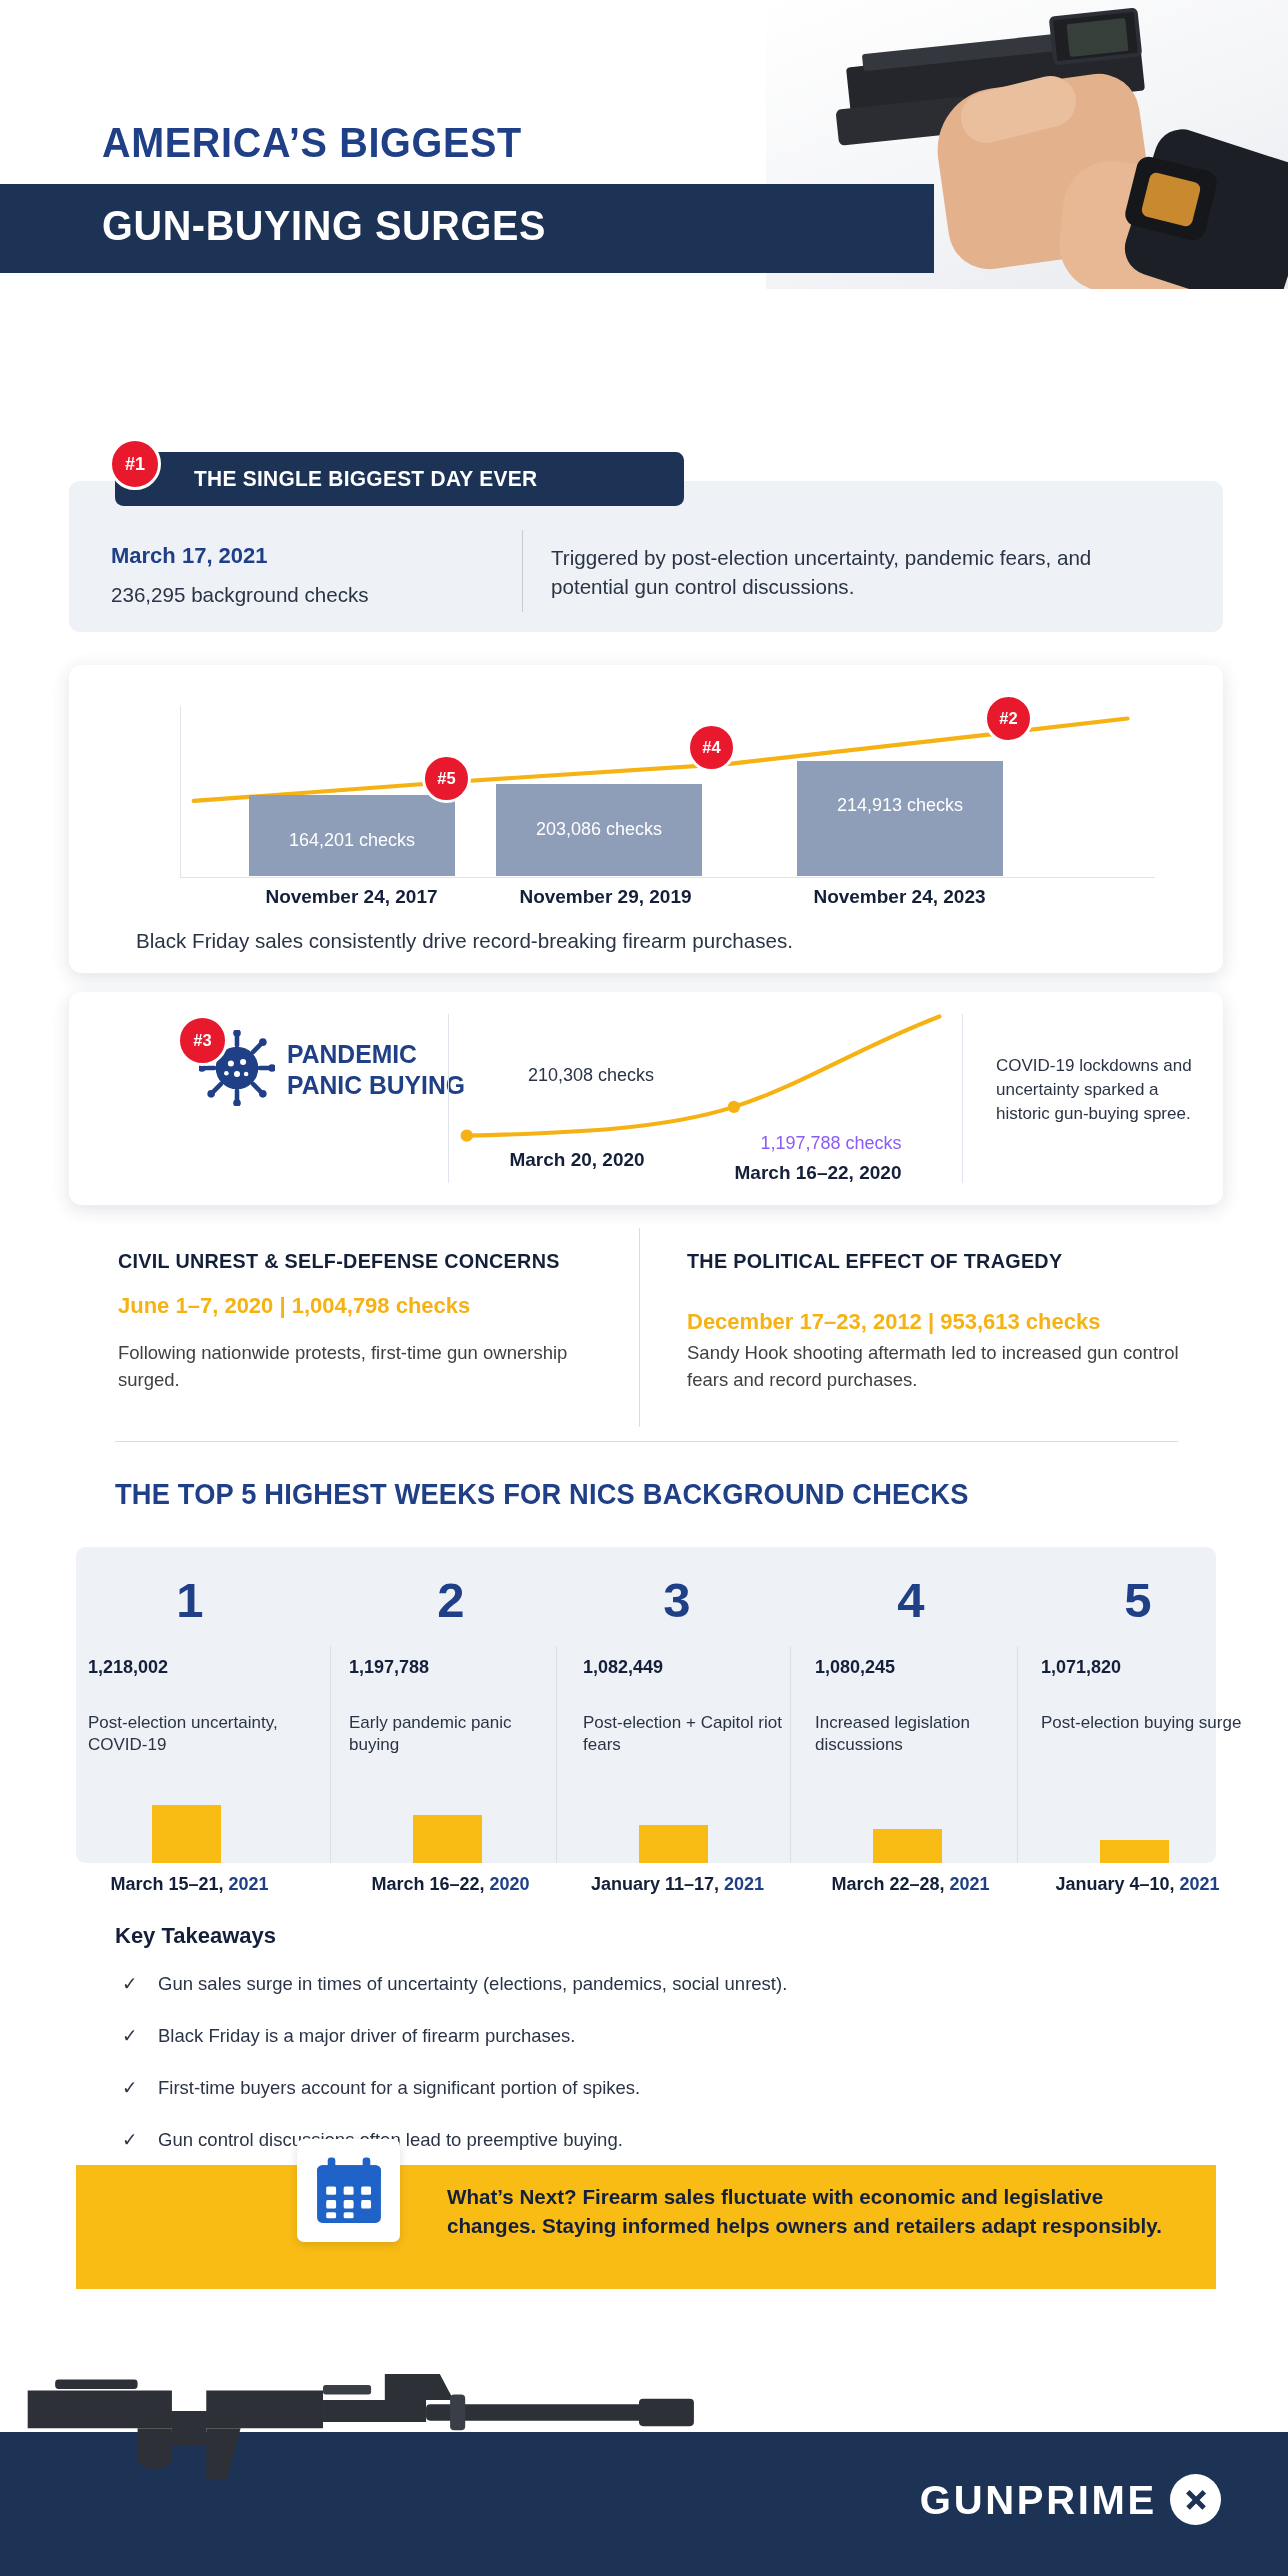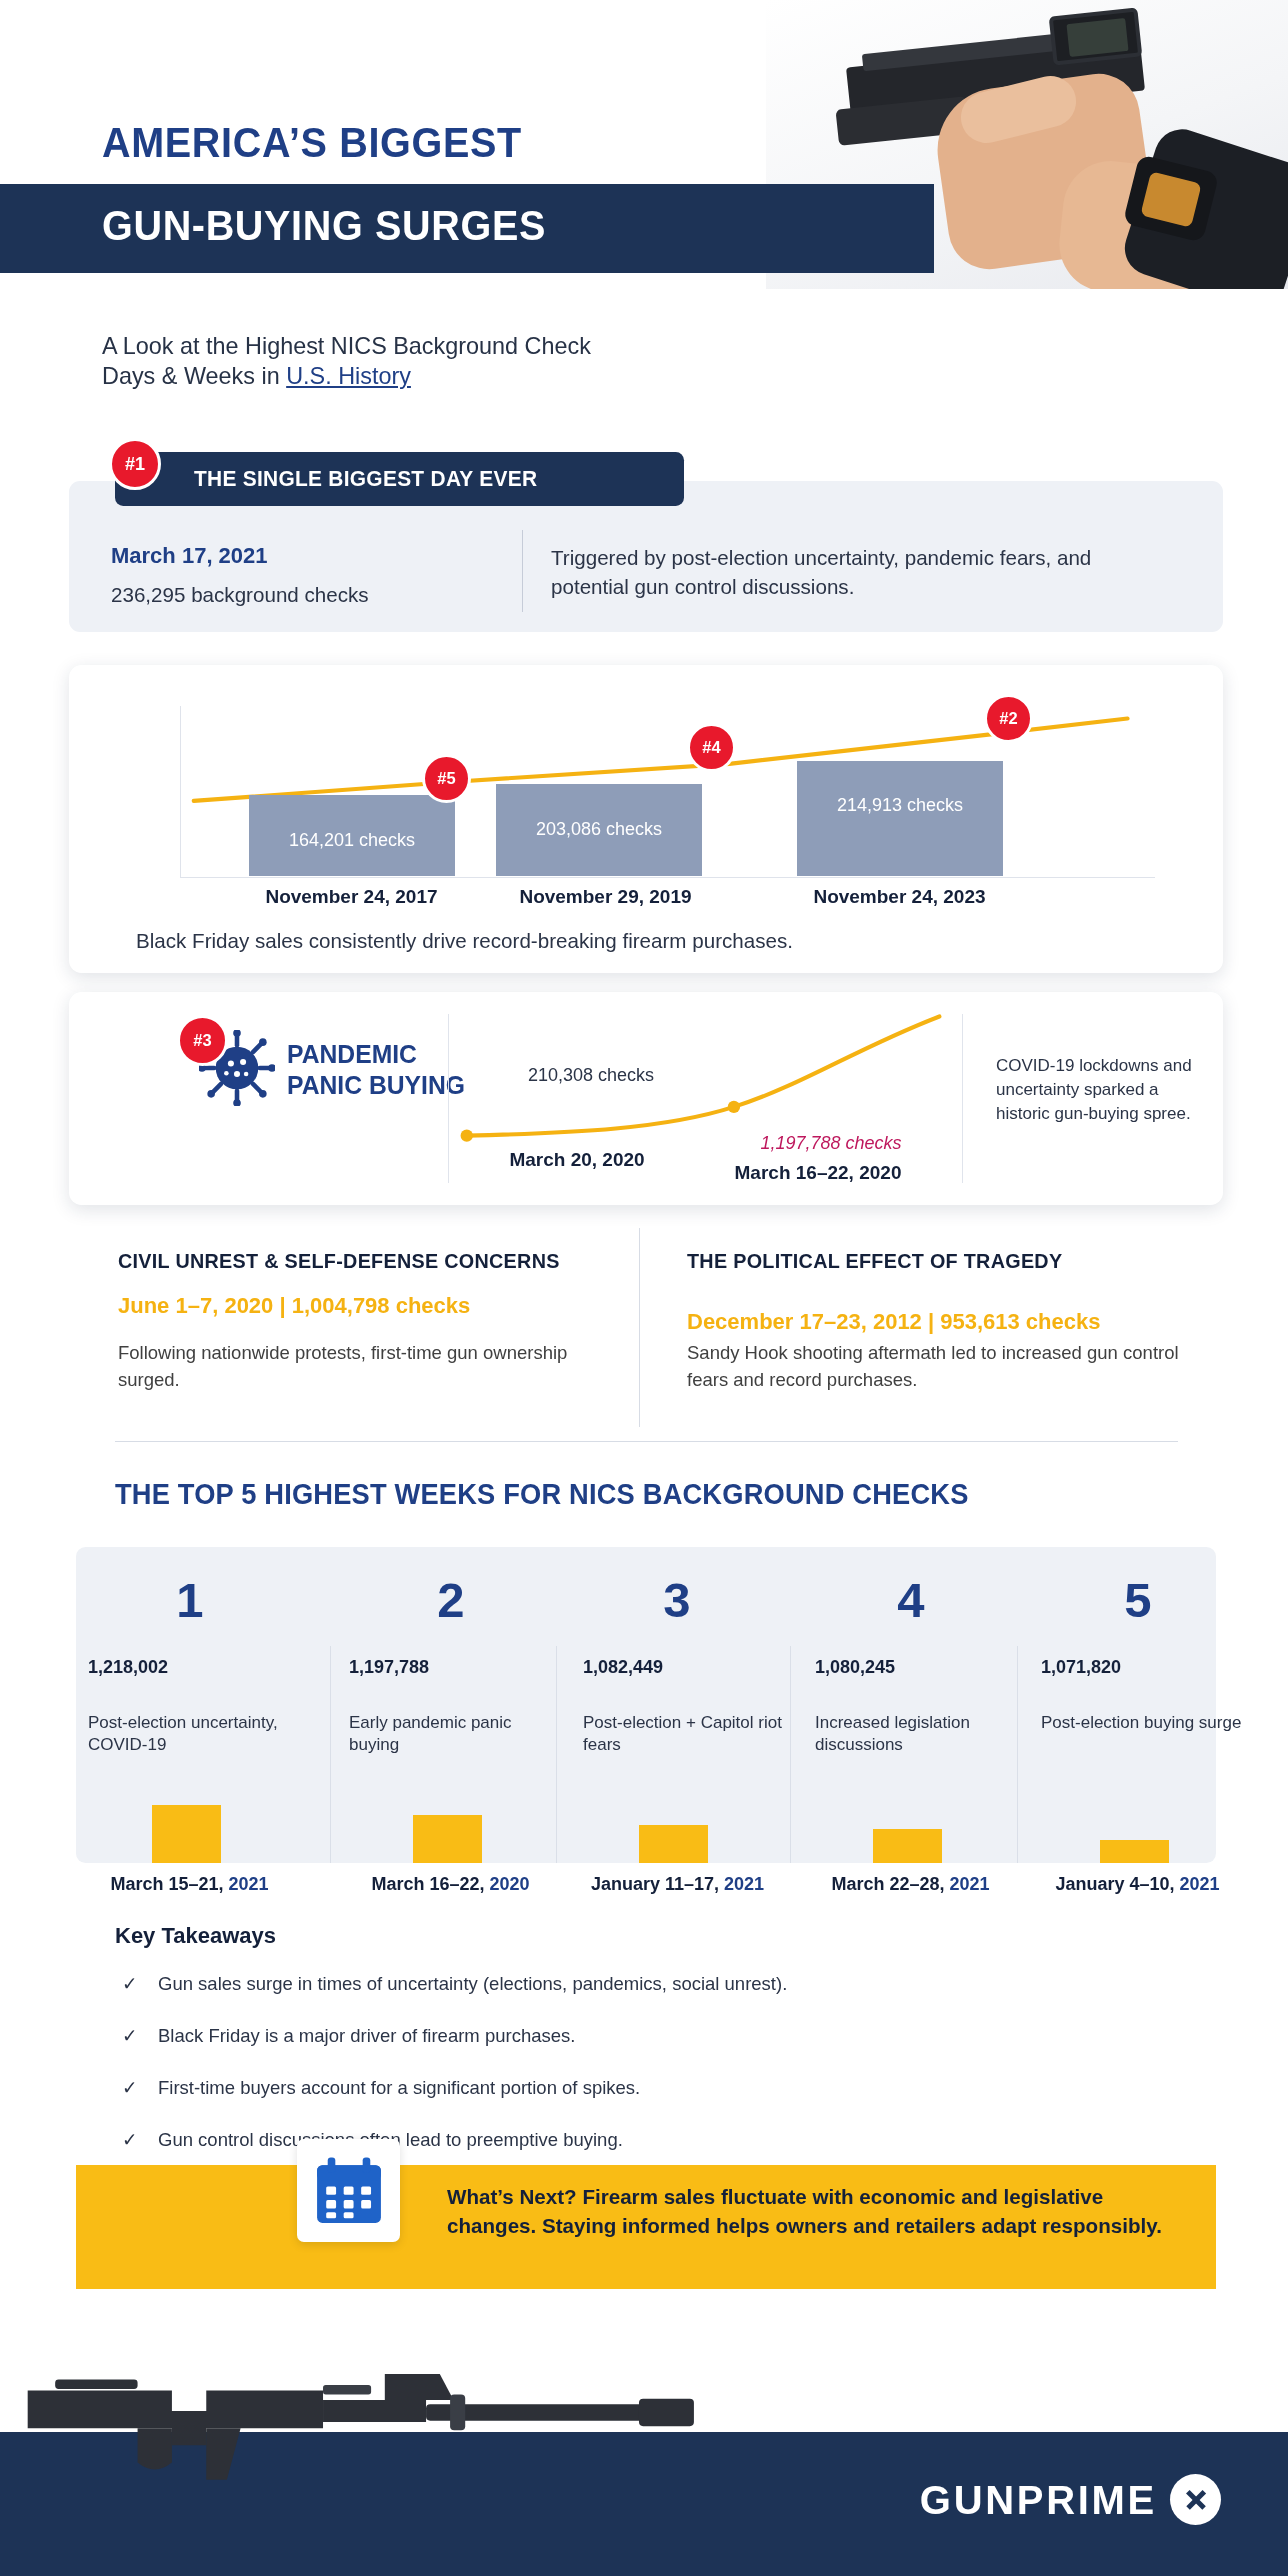--- a/index.html
+++ b/index.html
@@ -287,21 +287,21 @@
     transform: scaleX(.95); transform-origin: left center;
   }
   .sec3-vdiv1 { position:absolute; left:448px; top:1014px; width:1.4px; height:169px; background:#e0e4ec; }
   .sec3-vdiv2 { position:absolute; left:962px; top:1014px; width:1.4px; height:169px; background:#e0e4ec; }
   .sec3-lbl-a {
     position:absolute; left:481px; top:1065px; width:220px;
     font-size:18px; color:#2b3447; text-align:center;
   }
   .sec3-lbl-b {
     position:absolute; left:721px; top:1133px; width:220px;
-    font-size:18px; color:#be185d; text-align:center;font-style:italic;
+    font-size:18px; color:#8b5cf6; text-align:center;
   }
   .sec3-date-a {
     position:absolute; left:467px; top:1149px; width:220px;
     font-size:19px; font-weight:800; color:#14203a; text-align:center;
   }
   .sec3-date-b {
     position:absolute; left:701px; top:1162px; width:234px;
     font-size:19px; font-weight:800; color:#14203a; text-align:center;
   }
   .sec3-desc {
@@ -436,24 +436,20 @@
     <div class="hand-2"></div>
     <div class="sleeve"></div>
     <div class="watch"></div>
     <div class="watch-face"></div>
   </div>
 
   <div class="navy-band"></div>
   <div class="title-1">AMERICA’S BIGGEST</div>
   <div class="title-2">GUN-BUYING SURGES</div>
 
-  <div class="subtitle">
-    <span>A Look at the Highest NICS Background Check</span><br>
-    <span>Days &amp; Weeks in </span><span class="blue">U.S. History</span>
-  </div>
 </div>
 
 <div class="sec1-card"></div>
 <div class="sec1-pill"></div>
 <div class="sec1-pill-label">THE SINGLE BIGGEST DAY EVER</div>
 <div class="badge badge-1">#1</div>
 <div class="sec1-date">March 17, 2021</div>
 <div class="sec1-checks">236,295 background checks</div>
 <div class="sec1-divider"></div>
 <div class="sec1-desc">Triggered by post-election uncertainty, pandemic fears, and potential gun control discussions.</div>

